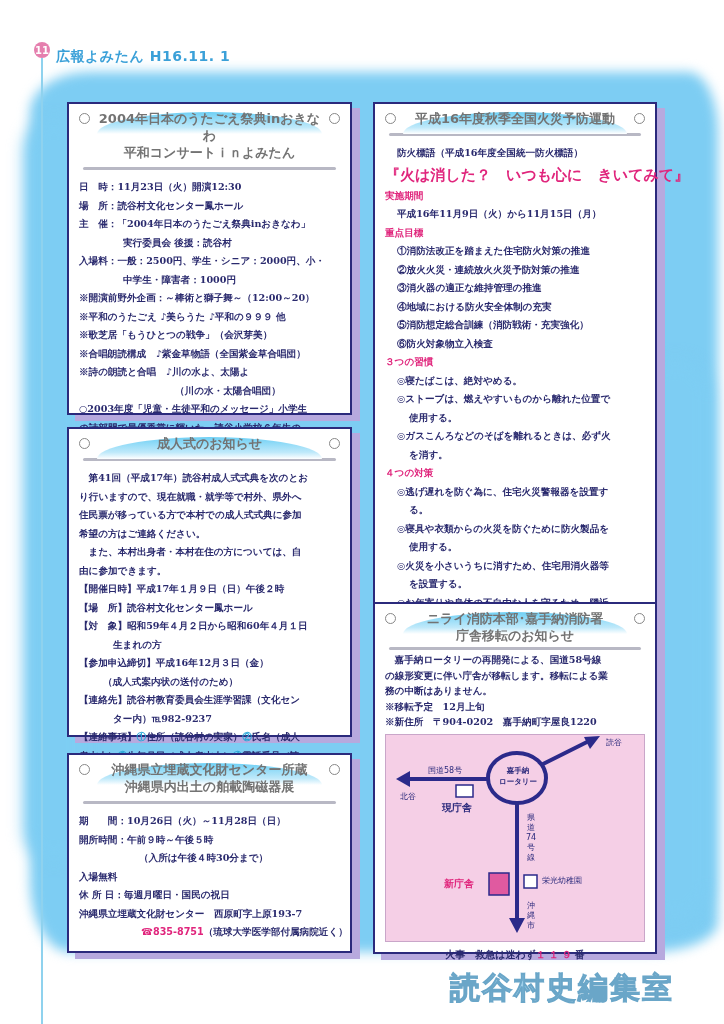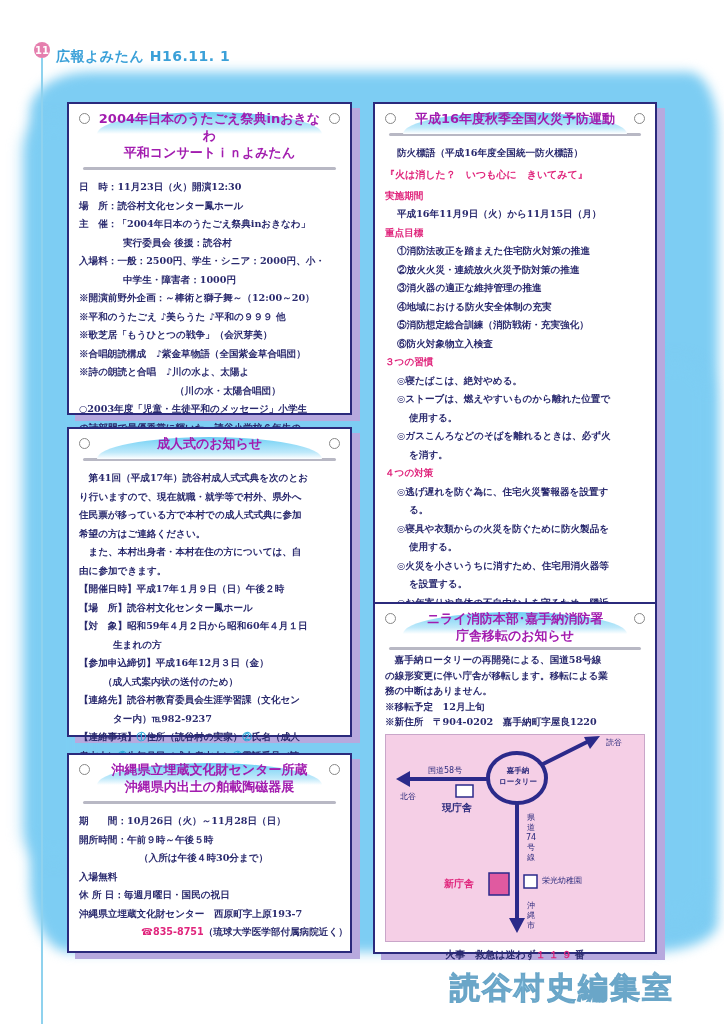--- a/index.html
+++ b/index.html
@@ -16,21 +16,21 @@
     filter: blur(6px); }
   .bg-blob2 { position: absolute; left: 24px; top: 120px; width: 60px; height: 740px; background: #7dcdf3; border-radius: 40px; filter: blur(8px); }
   .bg-blob3 { position: absolute; left: 640px; top: 360px; width: 70px; height: 560px; background: #7dcdf3; border-radius: 40px; filter: blur(8px); }
 
   .card { position: absolute; background: #fff; border: 2px solid #2b2a7c; box-shadow: 8px 6px 0 #b7a9de; padding: 0 10px; }
   .hole { position: absolute; top: 9px; width: 11px; height: 11px; border: 1.5px solid #888; border-radius: 50%; background: #fff; }
   .hole.l { left: 10px; } .hole.r { right: 10px; }
   .card-title-wrap { position: relative; margin: 6px 18px 0; text-align: center; }
   .card-title-wrap::before { content: ""; position: absolute; left: 0; right: 0; top: 2px; height: 22px;
     background: linear-gradient(180deg, #6fd0f5 0%, #bfe9fa 70%, #ffffff 100%); border-radius: 50% 50% 0 0 / 100% 100% 0 0; z-index: 0; }
-  .card-title { position: relative; z-index: 1; font: bold 13px "DejaVu Sans", sans-serif; color: #a21caf; line-height: 17px; }
+  .card-title { position: relative; z-index: 1; font: bold 13px "DejaVu Sans", sans-serif; color: #737373; line-height: 17px; }
   .title-rule { height: 3px; background: #b8b8c4; margin: 6px 4px 8px; border-radius: 2px; }
   .line { font-size: 9.6px; line-height: 18.5px; font-weight: bold; white-space: nowrap; }
   .ind { padding-left: 44px; }
   .pink { color: #e0257c; }
   .cyan { color: #2aa7d6; }
   .tel { color: #e0257c; font-family: "DejaVu Sans", sans-serif; margin-left: 40px; }
 
   .map { position: relative; margin: 4px 0 0; height: 208px; background: #f5cfe6; border: 1px solid #c9a6c9; }
   .map svg { position: absolute; left: 0; top: 0; }
   .map-label { position: absolute; font: bold 9px "DejaVu Sans", sans-serif; color: #2b2a7c; }
@@ -133,21 +133,21 @@
 </div>
 
 <div class="card" style="left:373px; top:102px; width:284px; height:581px;">
   <span class="hole l"></span>
   <span class="hole r"></span>
   <div class="card-title-wrap">
     <div class="card-title">平成16年度秋季全国火災予防運動</div>
   </div>
   <div class="title-rule"></div>
   <div class="line" style="padding-left:12px">防火標語（平成16年度全国統一防火標語）</div>
-  <div class="line pink" style="font-size:10px; line-height:24px">『火は消した？　いつも心に　きいてみて』</div>
+  <div class="line pink" style="font-size:15px; line-height:24px">『火は消した？　いつも心に　きいてみて』</div>
   <div class="line pink">実施期間</div>
   <div class="line" style="padding-left:12px">平成16年11月9日（火）から11月15日（月）</div>
   <div class="line pink">重点目標</div>
   <div class="line" style="padding-left:12px">①消防法改正を踏まえた住宅防火対策の推進</div>
   <div class="line" style="padding-left:12px">②放火火災・連続放火火災予防対策の推進</div>
   <div class="line" style="padding-left:12px">③消火器の適正な維持管理の推進</div>
   <div class="line" style="padding-left:12px">④地域における防火安全体制の充実</div>
   <div class="line" style="padding-left:12px">⑤消防想定総合訓練（消防戦術・充実強化）</div>
   <div class="line" style="padding-left:12px">⑥防火対象物立入検査</div>
   <div class="line pink">３つの習慣</div>

